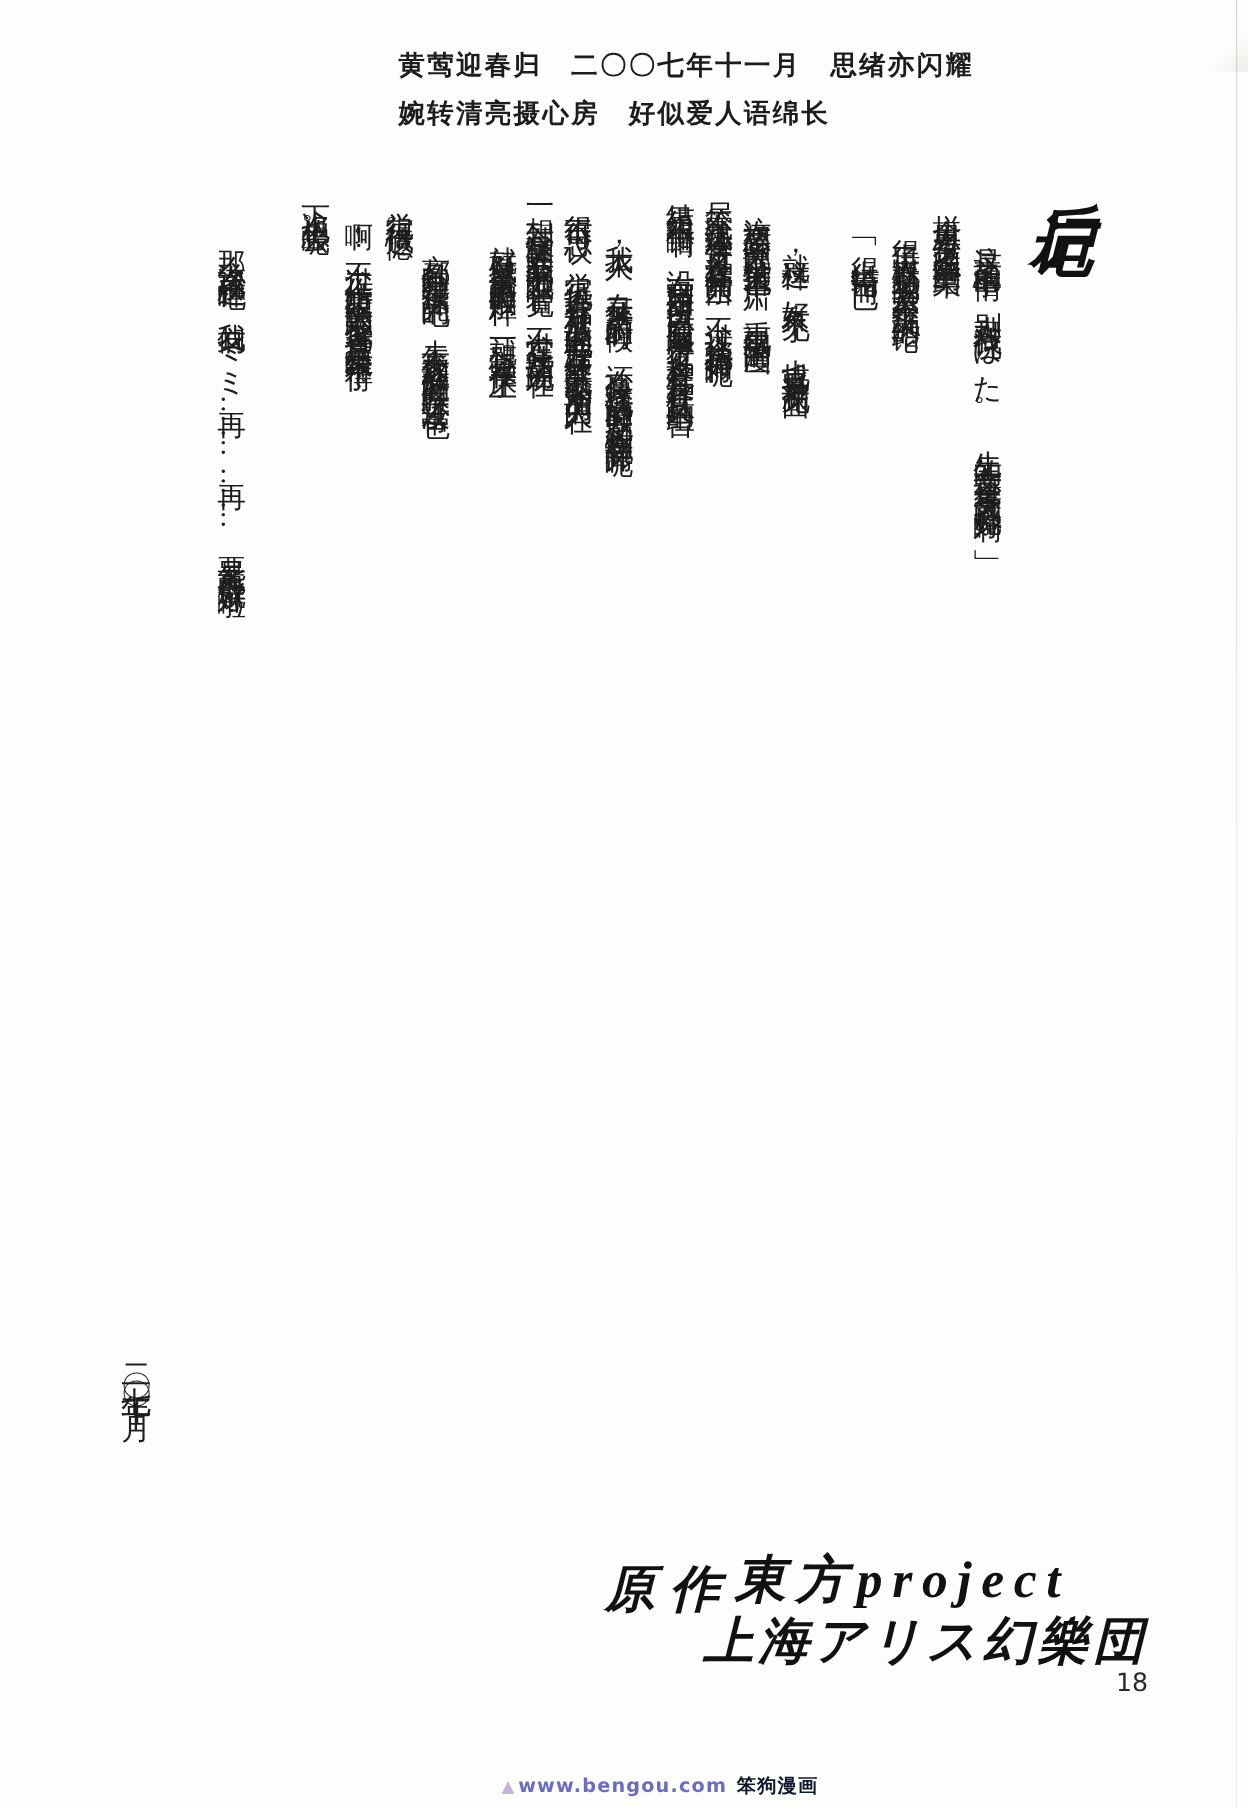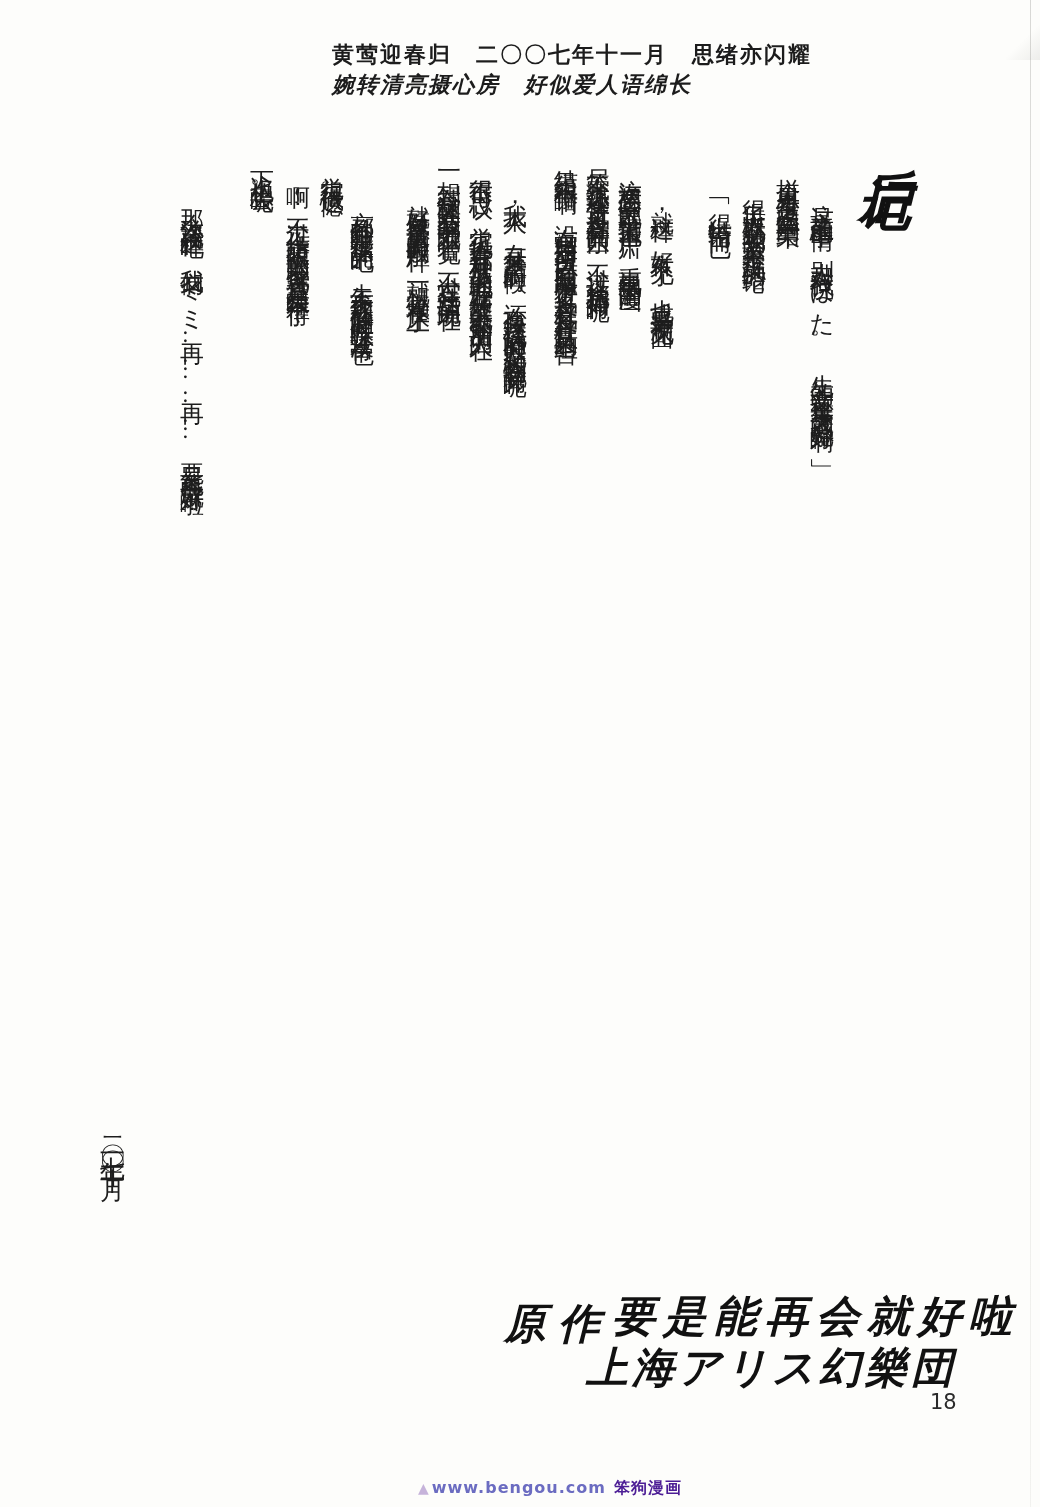--- a/index.html
+++ b/index.html
@@ -20,21 +20,21 @@
   }
 
   
   .poem{
     position:absolute;left:332px;
     font-family:"DejaVu Sans", sans-serif;
     font-weight:bold;color:#1c1c1c;
     font-size:22px;letter-spacing:2px;white-space:nowrap;
   }
   .poem.l1{top:40px;}
-  .poem.l2{top:70px;font-style:italic;}
+  .poem.l2{top:80px;}
 
   
   .title-v{
     position:absolute;left:858px;top:124px;
     writing-mode:vertical-rl;
     font-style:italic;font-weight:bold;color:#111;
     font-size:54px;letter-spacing:10px;line-height:1;
   }
 
   
@@ -89,21 +89,21 @@
   
   .watermark{
     position:absolute;left:418px;top:1478px;
     font-family:"DejaVu Sans", sans-serif;
     font-weight:bold;font-size:16px;color:#6b6cc1;
     white-space:nowrap;letter-spacing:1px;
   }
   .watermark .deco{
     color:#9a78c0;opacity:.55;margin-right:2px;font-size:14px;
   }
-  .watermark .wm-label{color:#4c1d95;margin-left:8px;}
+  .watermark .wm-label{color:#0f172a;margin-left:8px;}
 </style>
 </head>
 <body>
 
 <div class="page-edge"></div>
 <div class="corner-shade"></div>
 
 <div class="poem l1">黄莺迎春归　二〇〇七年十一月　思绪亦闪耀</div>
 <div class="poem l2">婉转清亮摄心房　好似爱人语绵长</div>
 
@@ -123,18 +123,18 @@
 <div class="vcol c12">就好像感冒最重的时候那样，就想一直赖在床上了。</div>
 <div class="vcol c13">京都的红叶是很漂亮的吧，去年参加红楼梦的时候叶子还没带色，</div>
 <div class="vcol c14">觉得很遗憾。</div>
 <div class="vcol c15">啊！不过工作结束时候去的那家烧鸟店真是美味得不得了。</div>
 <div class="vcol c16">下次也想去呢。</div>
 <div class="vcol c17">那么这次就这样吧，我们冬コミ再……再……要是能再会就好啦！</div>
 
 <div class="date-v">二〇〇七年十一月</div>
 
 <div class="credit credit-label">原作</div>
-<div class="credit credit-line1">要是能再会就好啦</div>
+<div class="credit credit-line1">東方project</div>
 <div class="credit credit-line2">上海アリス幻樂団</div>
 
 <div class="page-number">18</div>
 
 <div class="watermark"><span class="deco">▲</span><span>www.bengou.com</span><span class="wm-label">笨狗漫画</span></div>
 
 </body></html>

